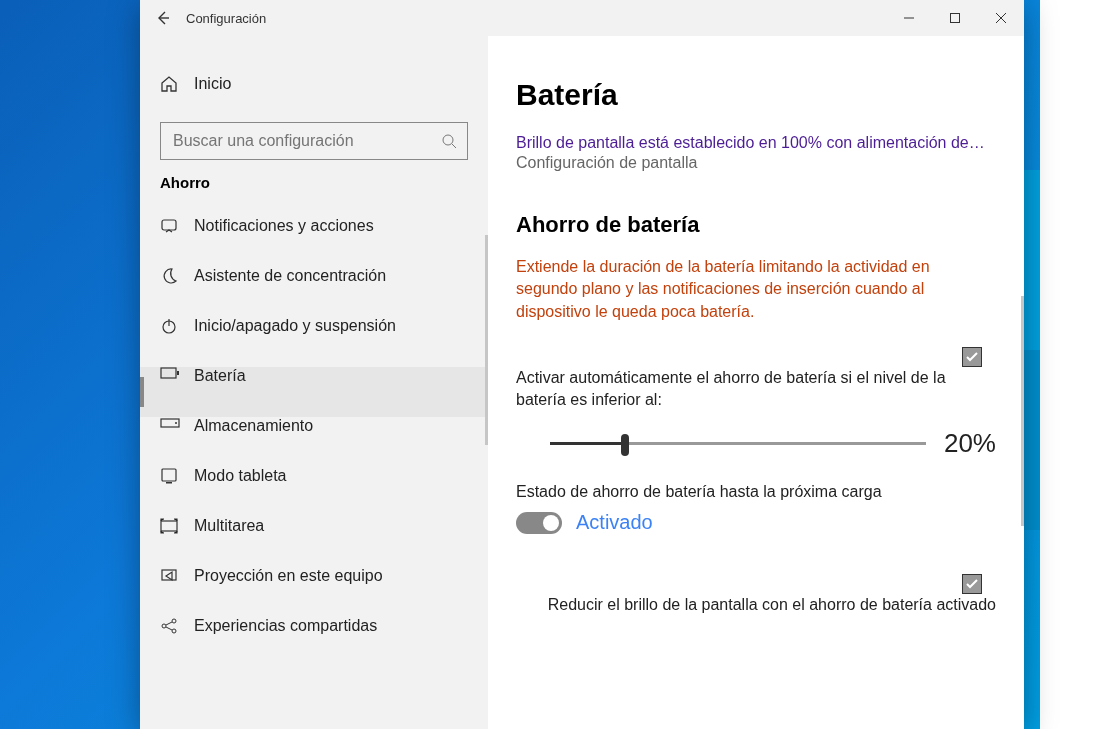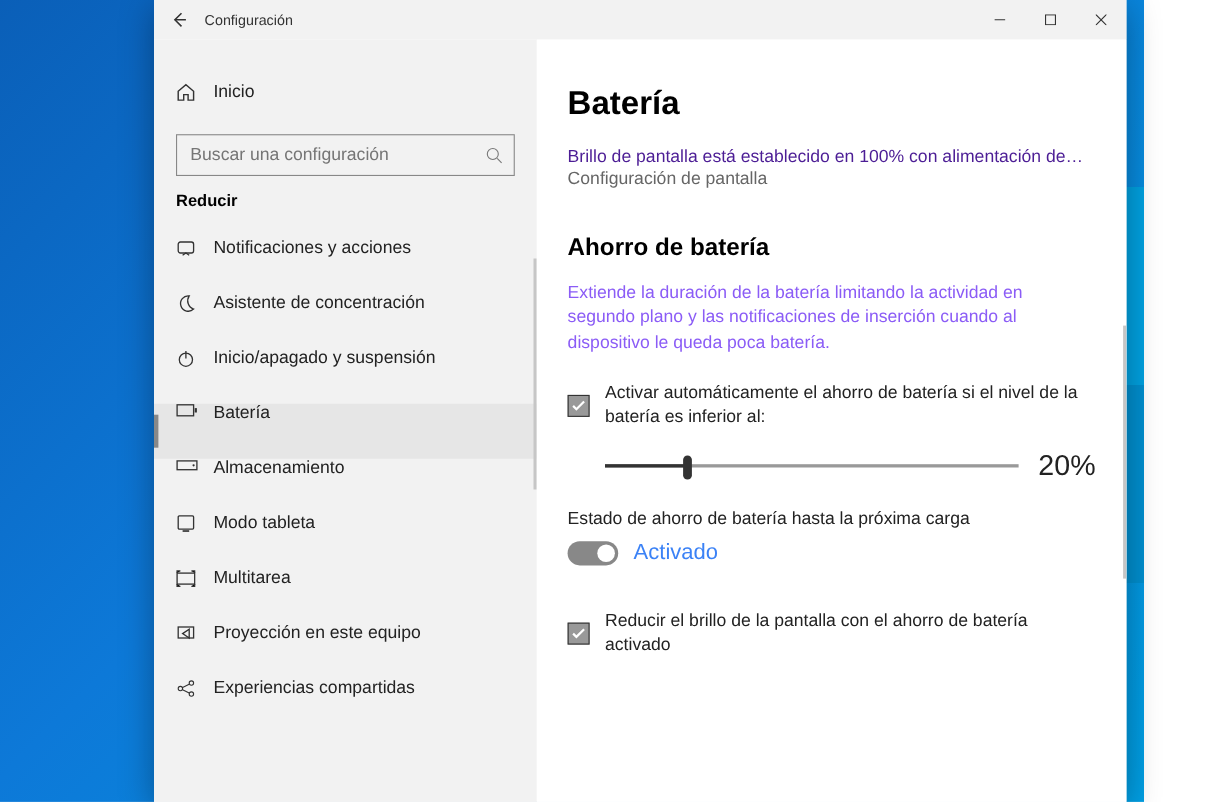--- a/index.html
+++ b/index.html
@@ -115,22 +115,22 @@
     overflow:hidden;
   }
   .content h1{
     font-weight:600;font-size:30px;margin:30px 0 22px;
   }
   .linkline{font-size:16px;color:#4c1d95;margin-bottom:2px;}
   .sublink{font-size:16px;color:#666;margin-bottom:40px;}
   .content h2{
     font-weight:600;font-size:22px;margin:22px 0 18px;
   }
-  .desc{font-size:16px;color:#8b5cf6;max-width:470px;line-height:1.4;margin-bottom:24px;}
-  .checkrow{display:flex;align-items:center;margin-bottom:18px;max-width:480px;}
+  .desc{font-size:16px;color:#c2410c;max-width:470px;line-height:1.4;margin-bottom:24px;}
+  .checkrow{display:flex;align-items:flex-end;margin-bottom:18px;max-width:480px;flex-direction:column;}
   .checkbox{
     width:20px;height:20px;border:1px solid #333;
     background:#999;
     margin-right:14px;flex:none;
     display:flex;align-items:center;justify-content:center;
     color:#fff;font-size:14px;
   }
   .checklabel{font-size:16px;color:#222;line-height:1.35;}
   .sliderrow{display:flex;align-items:center;margin:0 0 24px 34px;}
   .slider{
@@ -212,21 +212,21 @@
           </div>
 
           <div class="searchbox">
             <input placeholder="Buscar una configuración" style="">
             <svg width="16" height="16" viewBox="0 0 16 16">
                 <circle cx="7" cy="7" r="5" fill="none" stroke="#777"></circle>
                 <path d="M11 11l4 4" stroke="#777"></path>
               </svg>
           </div>
 
-          <div class="grouplabel">Reducir</div>
+          <div class="grouplabel">Ahorro</div>
         </div>
 
         <div class="navlist" id="navlist">
 
           <div class="navitem cut" style="margin-top: -28px;">
               <span class="icon">
                 <svg width="18" height="18" viewBox="0 0 18 18">
                   <path d="M2 6v6h4l5 4V2L6 6z" fill="none" stroke="#666" stroke-width="1.2"></path>
                 </svg>
               </span>

